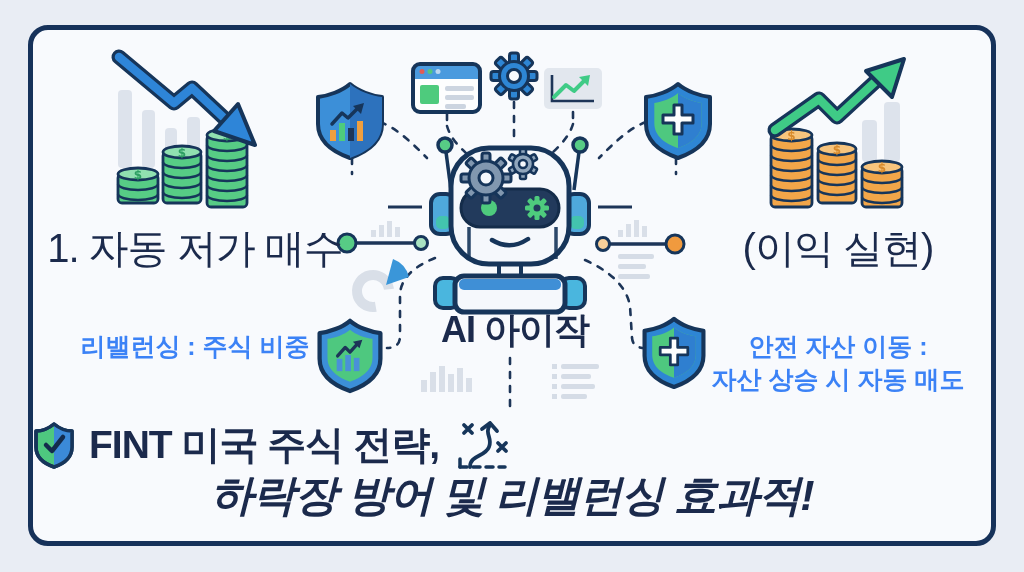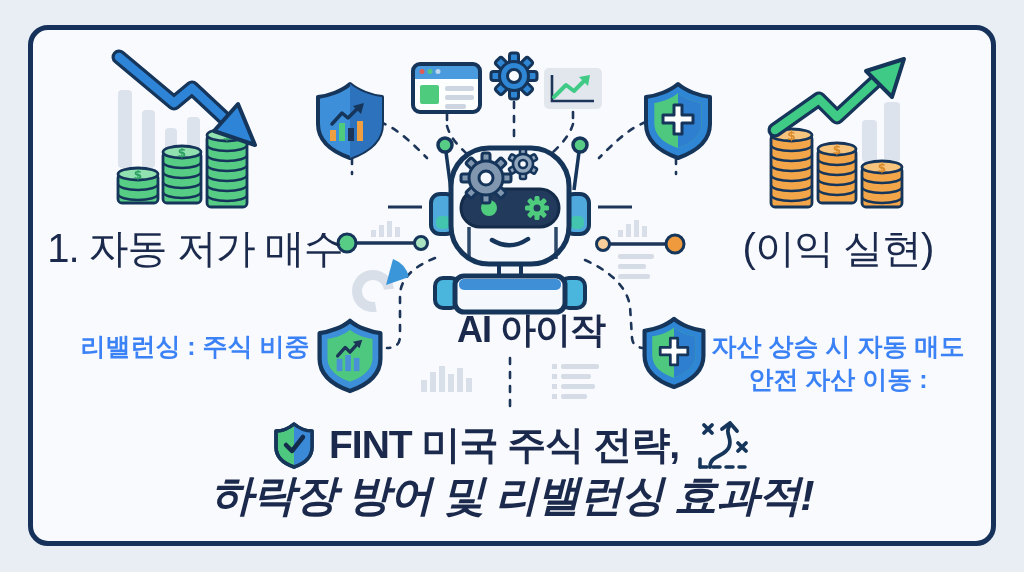--- a/index.html
+++ b/index.html
@@ -15,26 +15,26 @@
   .abs{position:absolute;}
   .title-block{
     position:absolute;text-align:center;color:#1b2a4c;
     font-weight:400;font-size:40px;line-height:47px;letter-spacing:-1px;
   }
   .sub-block{
     position:absolute;text-align:center;color:#3b82f6;
     font-weight:700;font-size:25px;line-height:33px;
   }
   .ai-label{
-    position:absolute;left:392px;top:276px;width:180px;text-align:right;
+    position:absolute;left:392px;top:276px;width:180px;text-align:center;
     color:#1b2a4c;font-weight:900;font-size:36px;letter-spacing:-1px;
   }
   .footer1{
     position:absolute;left:0;top:388px;width:100%;
-    display:flex;justify-content:center;align-items:center;gap:14px;
+    display:flex;align-items:center;gap:14px;
   }
   .footer1 .f1-text{
     color:#1b2a4c;font-weight:900;font-size:39px;letter-spacing:-1px;
   }
   .footer2{
     position:absolute;left:0;top:437px;width:100%;text-align:center;
     color:#1b2a4c;font-weight:900;font-size:43px;letter-spacing:-1px;font-style:italic;
   }
 </style>
 </head>
@@ -329,22 +329,22 @@
     <div>1. 자동 저가 매수</div>
   </div>
   <div class="sub-block" style="left:12px;top:300px;width:300px">
     <div>리밸런싱 : 주식 비중</div>
   </div>
 
   <div class="title-block" style="left:655px;top:195px;width:300px">
     <div>(이익 실현)</div>
   </div>
   <div class="sub-block" style="left:655px;top:300px;width:300px">
+    <div>안전 자산 이동 :</div>
     <div>자산 상승 시 자동 매도</div>
-    <div>안전 자산 이동 :</div>
   </div>
 
   <div class="ai-label">AI 아이작</div>
 
   <div class="footer1">
     <svg width="42" height="48" viewBox="0 0 42 48">
       <defs>
           <clipPath id="fck">
             <rect x="21" y="0" width="21" height="48"></rect>
           </clipPath>

